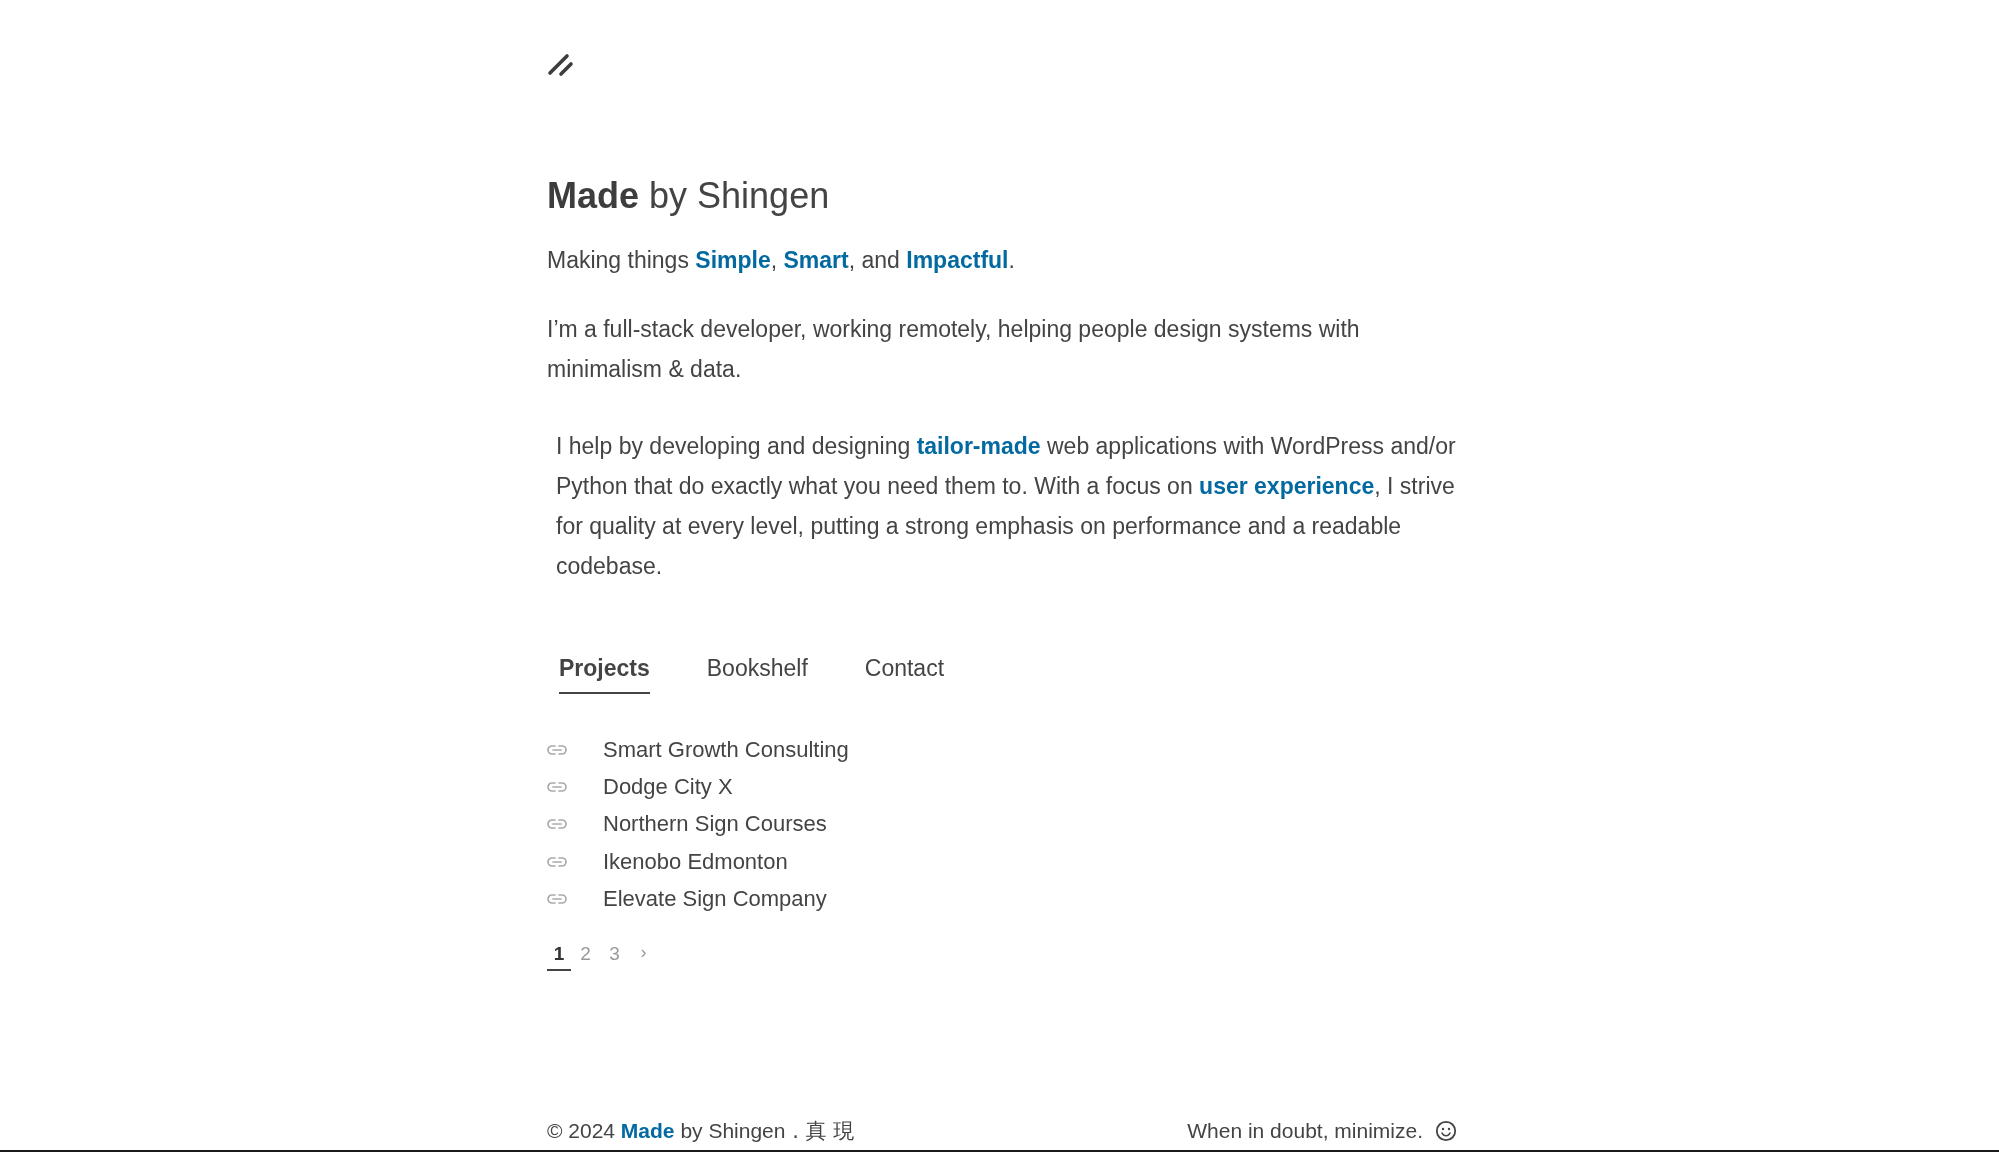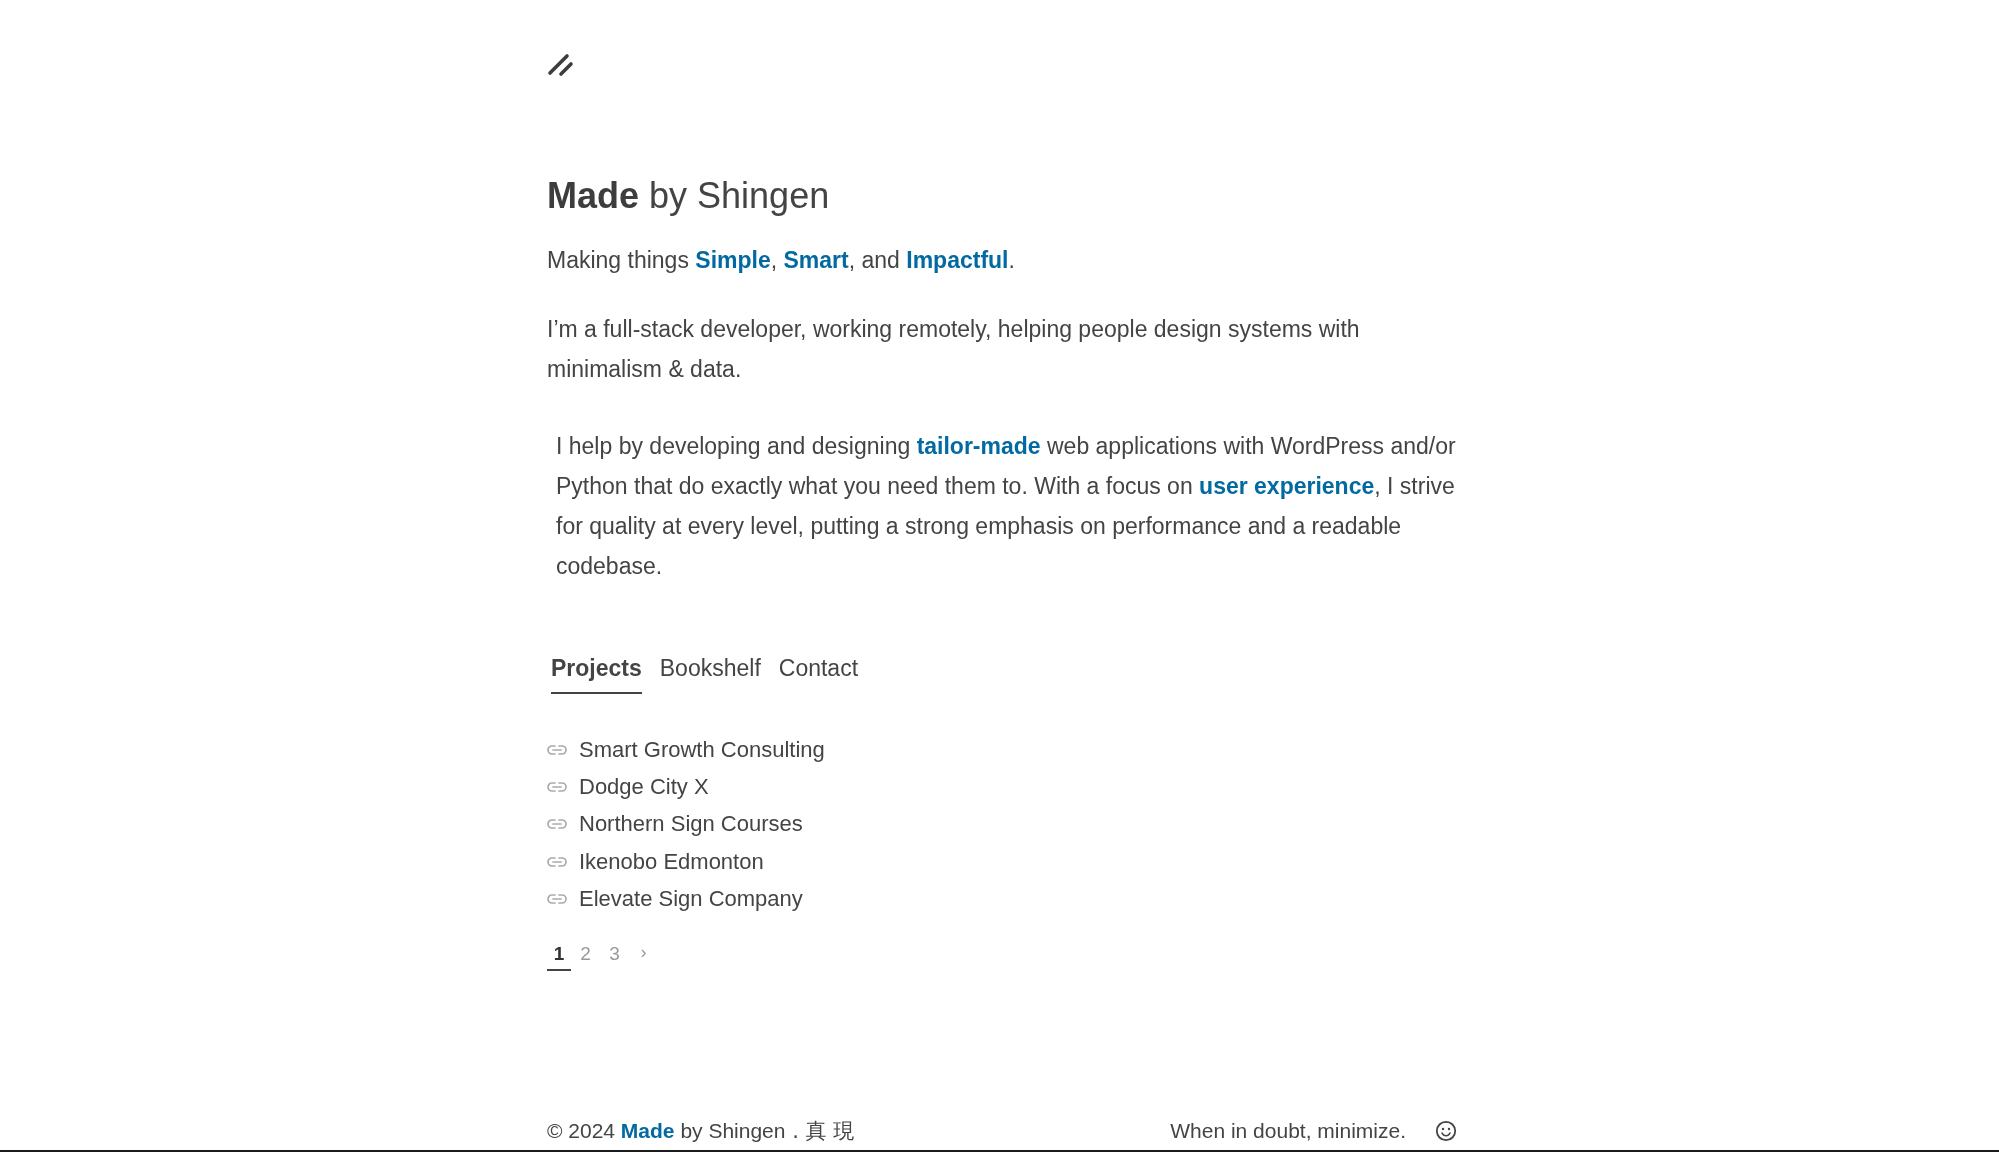--- a/index.html
+++ b/index.html
@@ -10,35 +10,35 @@
   }
   .wrap { position: absolute; left: 547px; top: 0; width: 910px; }
   .logo { position: absolute; left: 0; top: 46px; width: 32px; height: 32px; }
   .title { position: absolute; left: 0; top: 172px; font-size: 36px; line-height: 48px; color: #444; white-space: nowrap; }
   .title b { font-weight: 700; color: #3d3d3d; }
   .tagline { position: absolute; left: 0; top: 244px; font-size: 23px; line-height: 32px; white-space: nowrap; }
   .para { position: absolute; left: 0; font-size: 23px; line-height: 40px; width: 920px; }
   .p1 { top: 309px; }
   .p2 { top: 417px; }
   b { font-weight: 700; color: #0369a1; }
-  .tabs { position: absolute; left: 4px; top: 650px; display: flex; gap: 18px; align-items: center; }
+  .tabs { position: absolute; left: 12px; top: 650px; display: flex; gap: 57px; align-items: center; }
   .tab { font-size: 23px; line-height: 36px; color: #444; cursor: pointer; position: relative; padding-bottom: 8px; }
   .tab.active { font-weight: 700; }
   .tab.active::after { content: ""; position: absolute; left: 0; right: 0; bottom: 0; height: 2px; background: #444; }
   .projects { position: absolute; left: 0; top: 731px; list-style: none; margin: 0; padding: 0; }
-  .projects li { display: flex; align-items: center; height: 37.3px; font-size: 22px; color: #444; cursor: pointer; }
+  .projects li { display: flex; align-items: center; height: 37.3px; font-size: 22px; color: #444; cursor: pointer; gap: 24px; }
   .projects li .lnk { width: 22px; height: 14px; margin-right: 10px; display: inline-flex; align-items: center; }
   .pager { position: absolute; left: 0; top: 940px; display: flex; gap: 0; align-items: center; }
   .pg { font-size: 19px; color: #999; width: 29px; text-align: center; line-height: 28px; position: relative; cursor: pointer; }
   .pg.active { color: #333; font-weight: 700; width: 24px; }
   .pg.active::after { content: ""; position: absolute; left: 0; right: 0; bottom: -3px; height: 2px; background: #444; }
   .pg.next { font-size: 18px; color: #999; }
   .footer { position: absolute; left: 547px; top: 1116px; width: 910px; font-size: 21px; line-height: 30px; color: #444; }
   .footer .left { position: absolute; left: 0; top: 0; white-space: nowrap; }
-  .footer .right { position: absolute; right: 0; top: 0; white-space: nowrap; display: flex; align-items: center; gap: 29px; }
+  .footer .right { position: absolute; right: 0; top: 0; white-space: nowrap; display: flex; align-items: center; gap: 12px; }
   .bottom-line { position: absolute; left: 0; right: 0; bottom: 0; height: 2px; background: #1a1a1a; }
 </style>
 </head>
 <body>
 
 <div class="wrap">
   <a class="logo">
     <svg width="32" height="32" viewBox="0 0 32 32">
       <line x1="3" y1="27" x2="20" y2="10" stroke="#3d3d3d" stroke-width="3.6" stroke-linecap="round"></line>
       <line x1="14" y1="28" x2="24" y2="18" stroke="#3d3d3d" stroke-width="3.6" stroke-linecap="round"></line>

